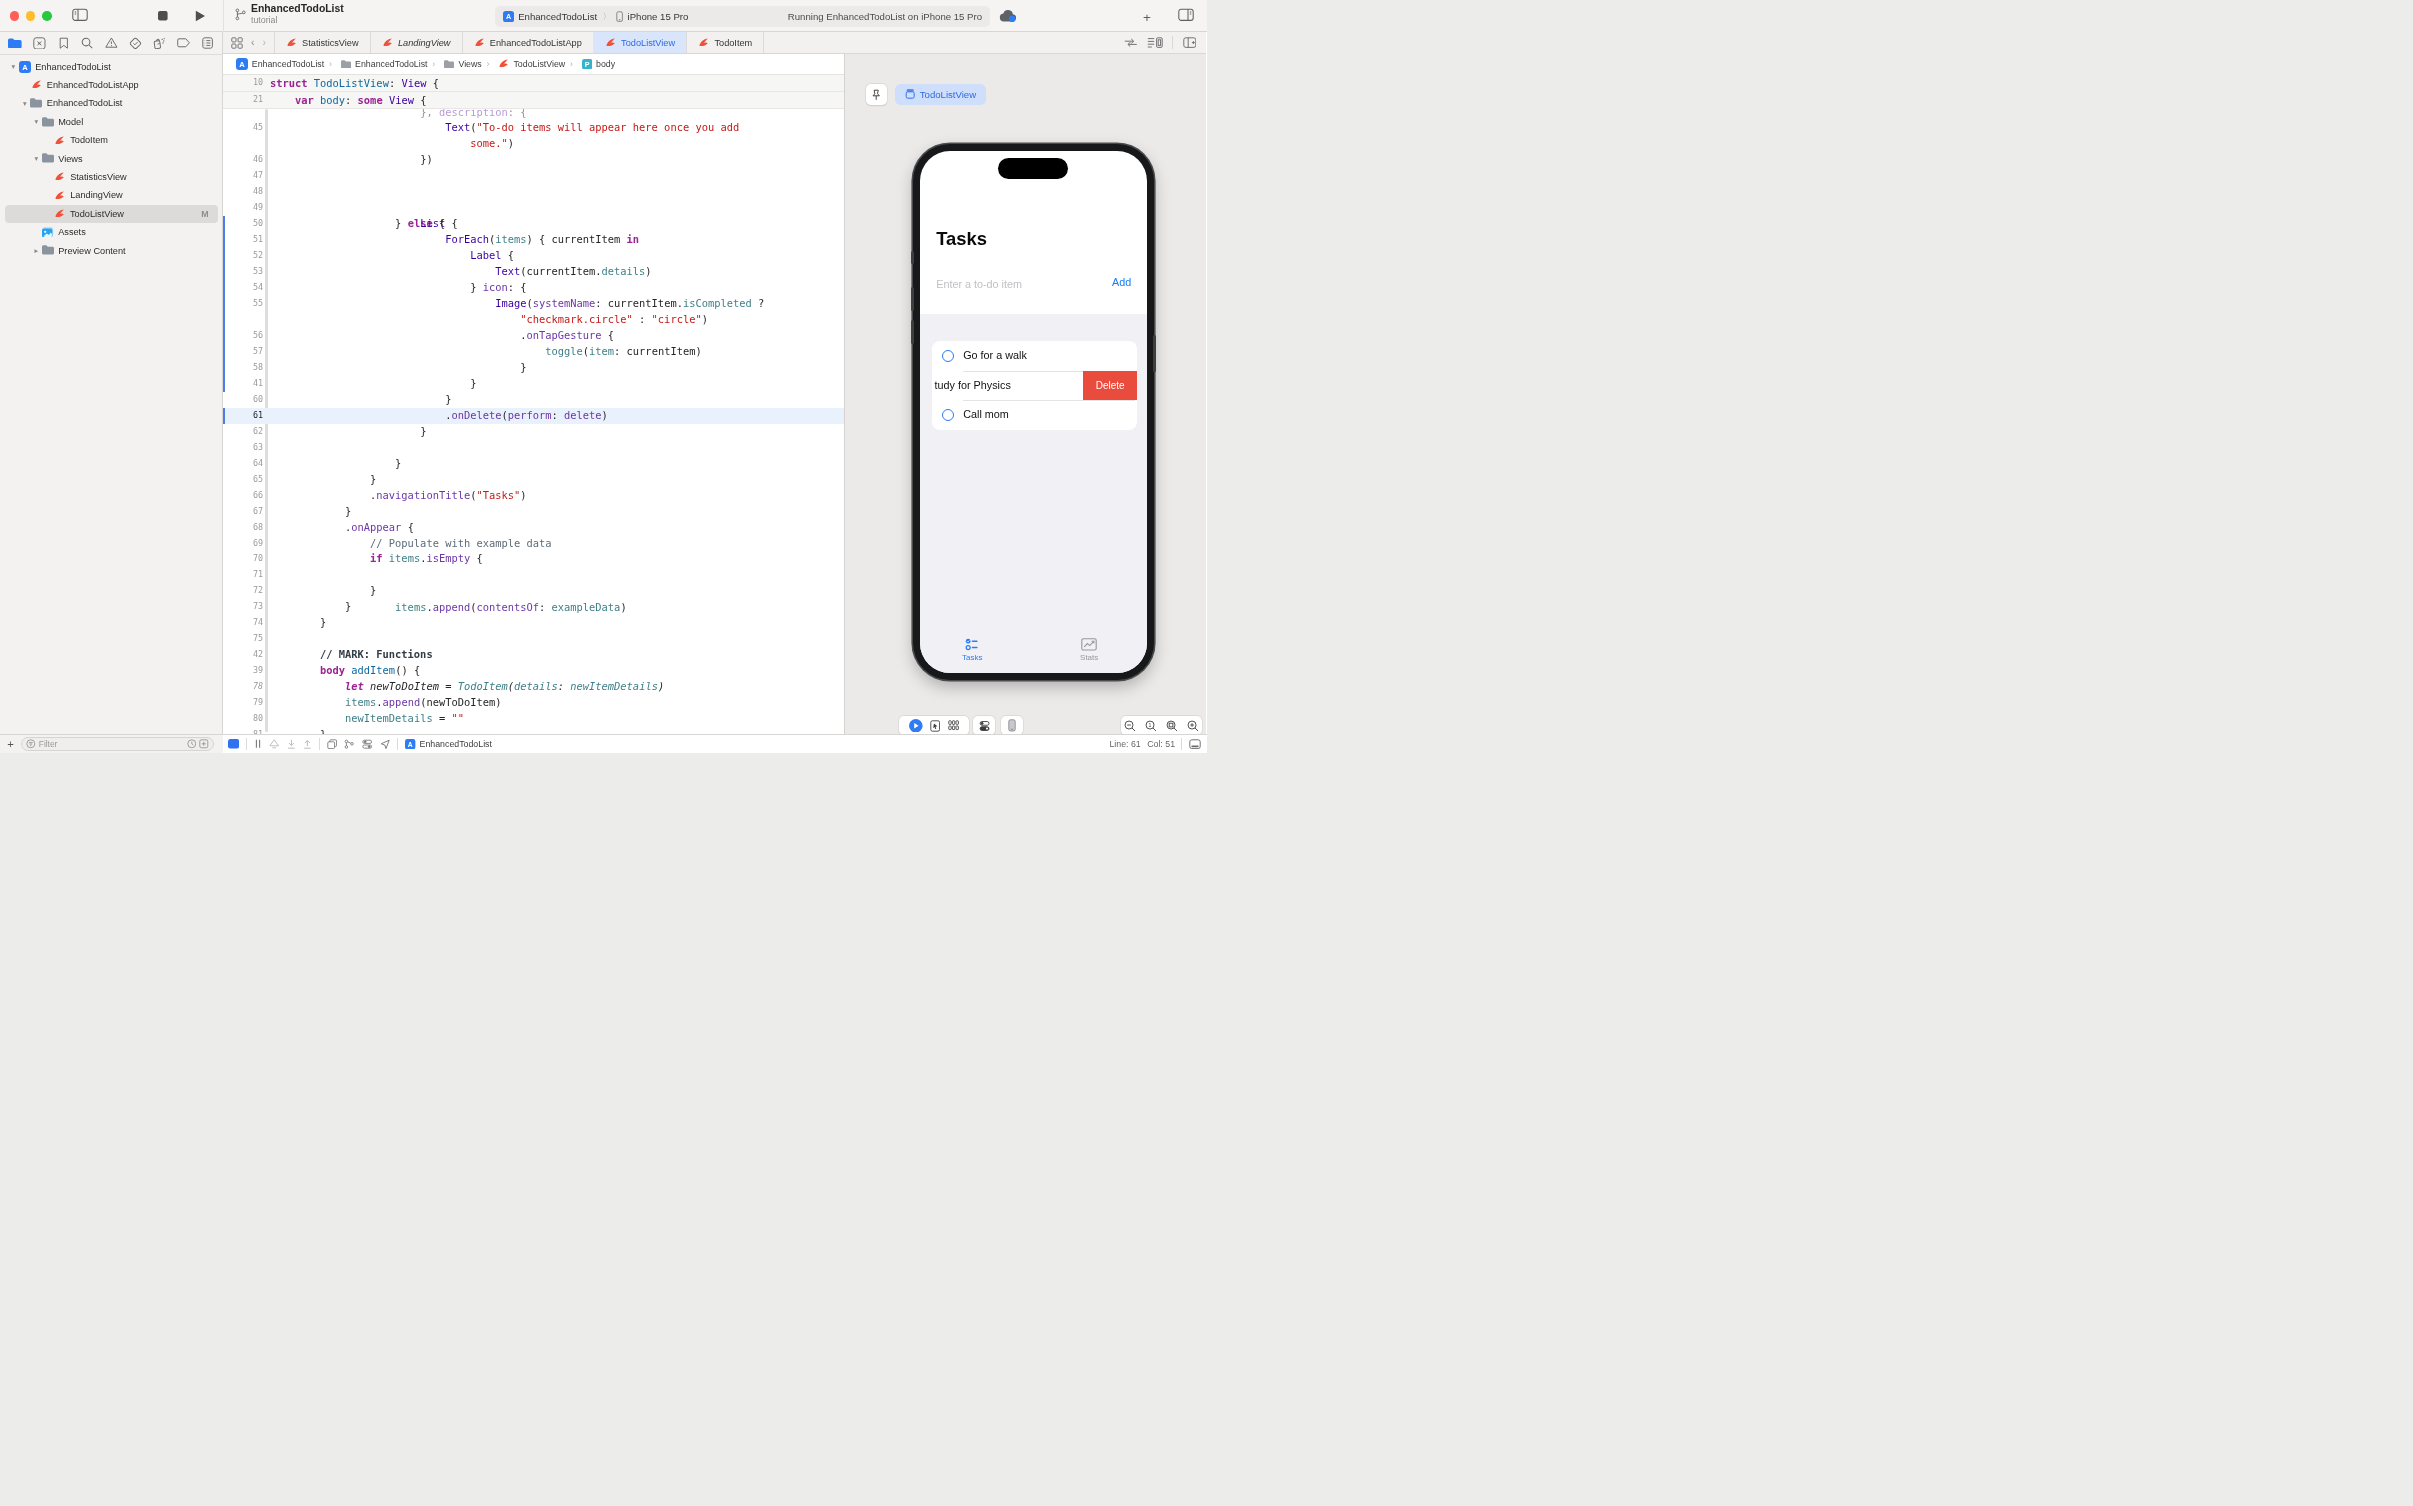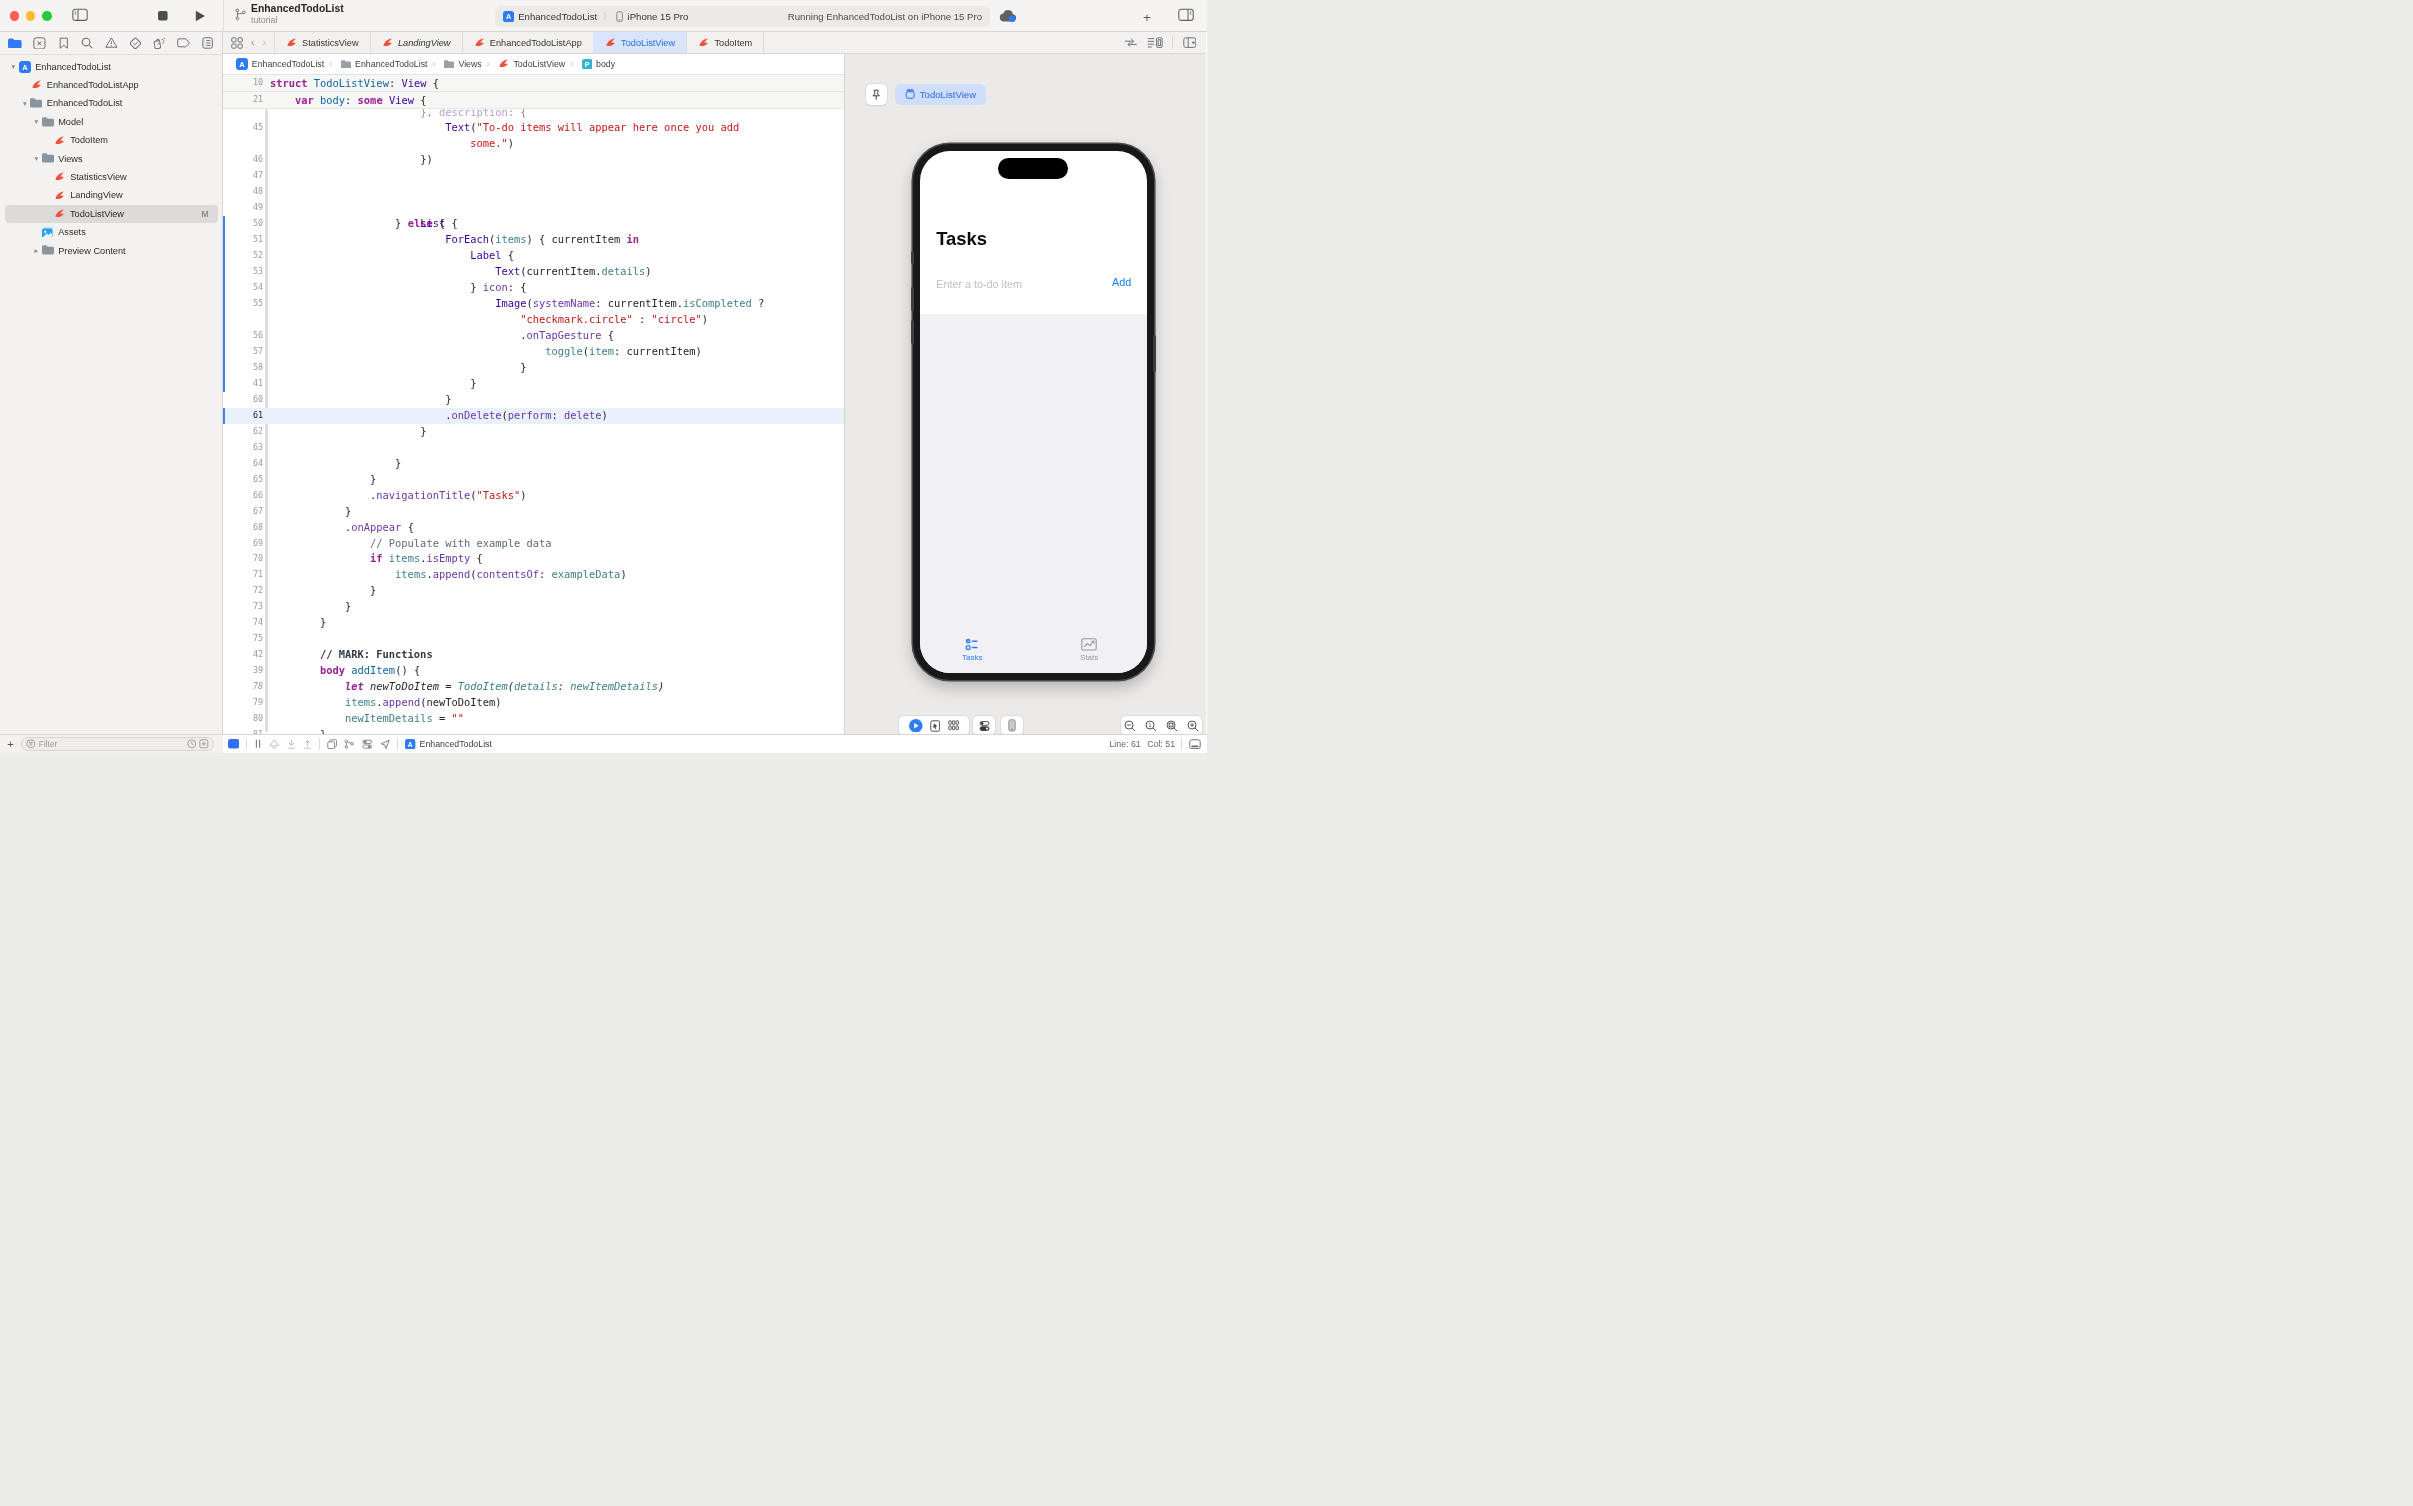--- a/index.html
+++ b/index.html
@@ -611,21 +611,21 @@
       <div class="line" style="top: 461px;">
         <span class="num">69</span>
         <span class="src" style="padding-left: calc(16ch);"><span class="tok-c">// Populate with example data</span></span>
       </div>
       <div class="line" style="top: 476px;">
         <span class="num">70</span>
         <span class="src" style="padding-left: calc(16ch);"><span class="tok-k">if</span><span class="tok-p"> </span><span class="tok-j">items</span><span class="tok-p">.</span><span class="tok-m">isEmpty</span><span class="tok-p"> {</span></span>
       </div>
       <div class="line" style="top: 492px;">
         <span class="num">71</span>
-        <span class="src" style="padding-left: calc(20ch);"><span class="tok-j">items</span><span class="tok-p">.</span><span class="tok-m">append</span><span class="tok-p">(</span><span class="tok-m">contentsOf</span><span class="tok-p">: </span><span class="tok-j">exampleData</span><span class="tok-p">)</span></span>
+        <span class="src" style="padding-left: calc(20ch); margin-top: 33px;"><span class="tok-j">items</span><span class="tok-p">.</span><span class="tok-m">append</span><span class="tok-p">(</span><span class="tok-m">contentsOf</span><span class="tok-p">: </span><span class="tok-j">exampleData</span><span class="tok-p">)</span></span>
       </div>
       <div class="line" style="top: 508px;">
         <span class="num">72</span>
         <span class="src" style="padding-left: calc(16ch);"><span class="tok-p">}</span></span>
       </div>
       <div class="line" style="top: 524px;">
         <span class="num">73</span>
         <span class="src" style="padding-left: calc(12ch);"><span class="tok-p">}</span></span>
       </div>
       <div class="line" style="top: 540px;">
@@ -684,20 +684,36 @@
       <span class="sidebtn" style="left:-1.6px;top:176px;width:2.4px;height:24px"></span>
       <span class="sidebtn" style="right:-1.6px;top:191px;width:2.4px;height:37px"></span>
       <div class="screen">
         <div class="island"></div>
         <div class="ptitle">Tasks</div>
         <div class="inputrow">
           <span class="ph">Enter a to-do item</span>
           <span class="add">Add</span>
         </div>
         <div class="plist">
+          <div class="card" id="pcard">
+              <div class="prow" style="top: 0px;">
+                <span class="circ"></span>
+                <span class="ptxt">Go for a walk</span>
+              </div>
+              <div class="psep" style="top: 29.5px; width: 120px;"></div>
+              <div class="prow swiped" style="top: 29.5px;">
+                <span class="ptxt">tudy for Physics</span>
+                <span class="delbtn">Delete</span>
+              </div>
+              <div class="psep" style="top: 59px; width: 172px;"></div>
+              <div class="prow" style="top: 59px;">
+                <span class="circ"></span>
+                <span class="ptxt">Call mom</span>
+              </div>
+            </div>
           <div class="ptab active" style="left:16px;top:324px">
             <svg width="15" height="12.8" viewBox="0 0 19 16" style="margin:0 auto" fill="none">
                 <circle cx="4" cy="4" r="3" fill="#2d7cf6"></circle>
                 <path d="M2.6 4 l1 1 l1.8-1.9" stroke="#fff" stroke-width="1.1"></path>
                 <line x1="9.5" y1="4" x2="15" y2="4" stroke="#2d7cf6" stroke-width="2" stroke-linecap="round"></line>
                 <circle cx="4" cy="12" r="2.5" fill="none" stroke="#2d7cf6" stroke-width="1.6"></circle>
                 <line x1="9.5" y1="12" x2="15" y2="12" stroke="#2d7cf6" stroke-width="2" stroke-linecap="round"></line>
               </svg>
             <div class="plbl">Tasks</div>
           </div>

